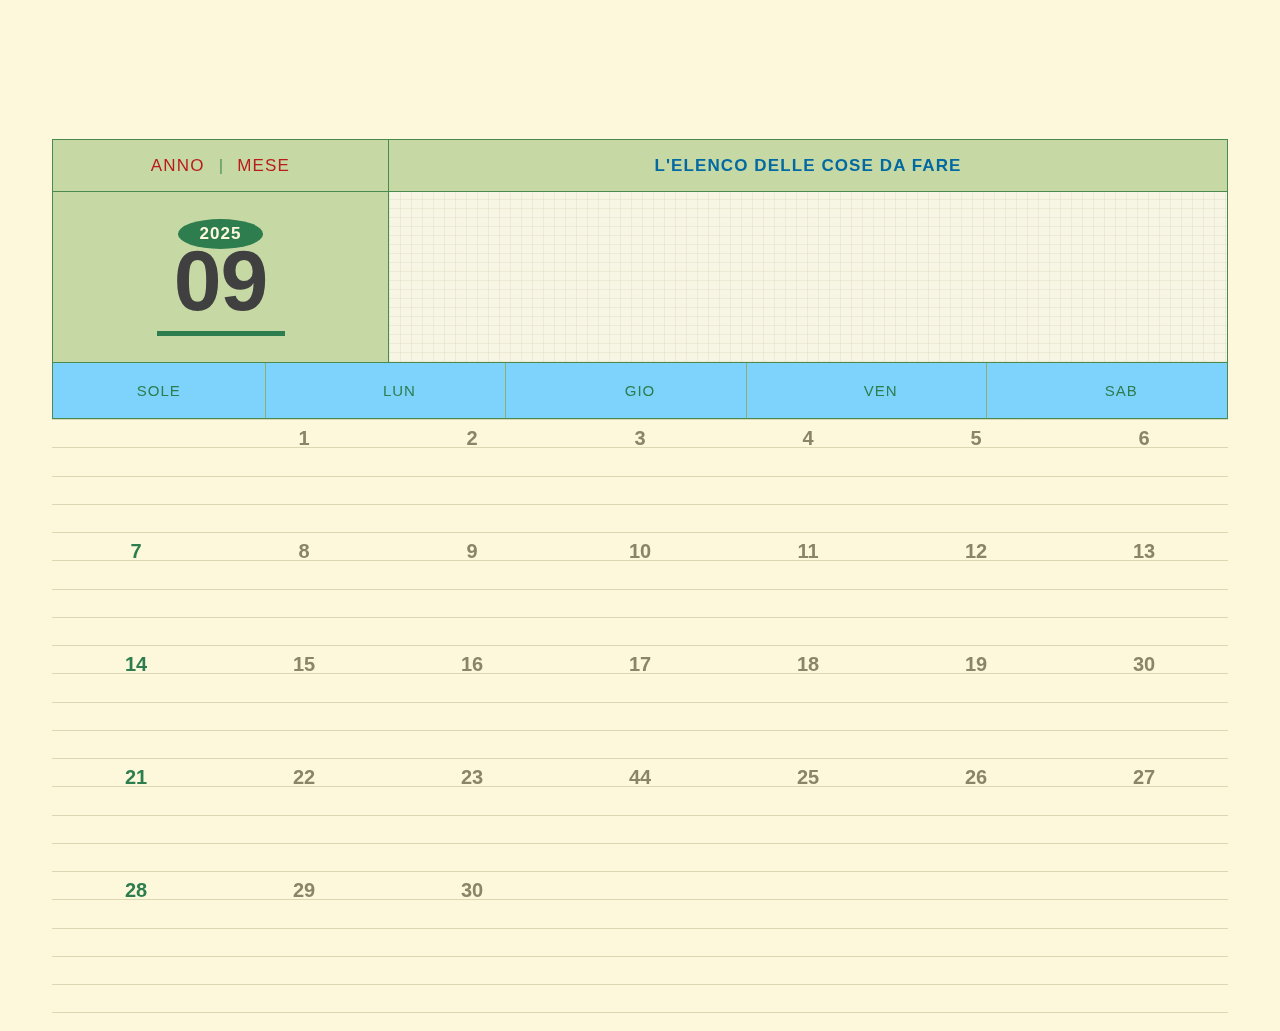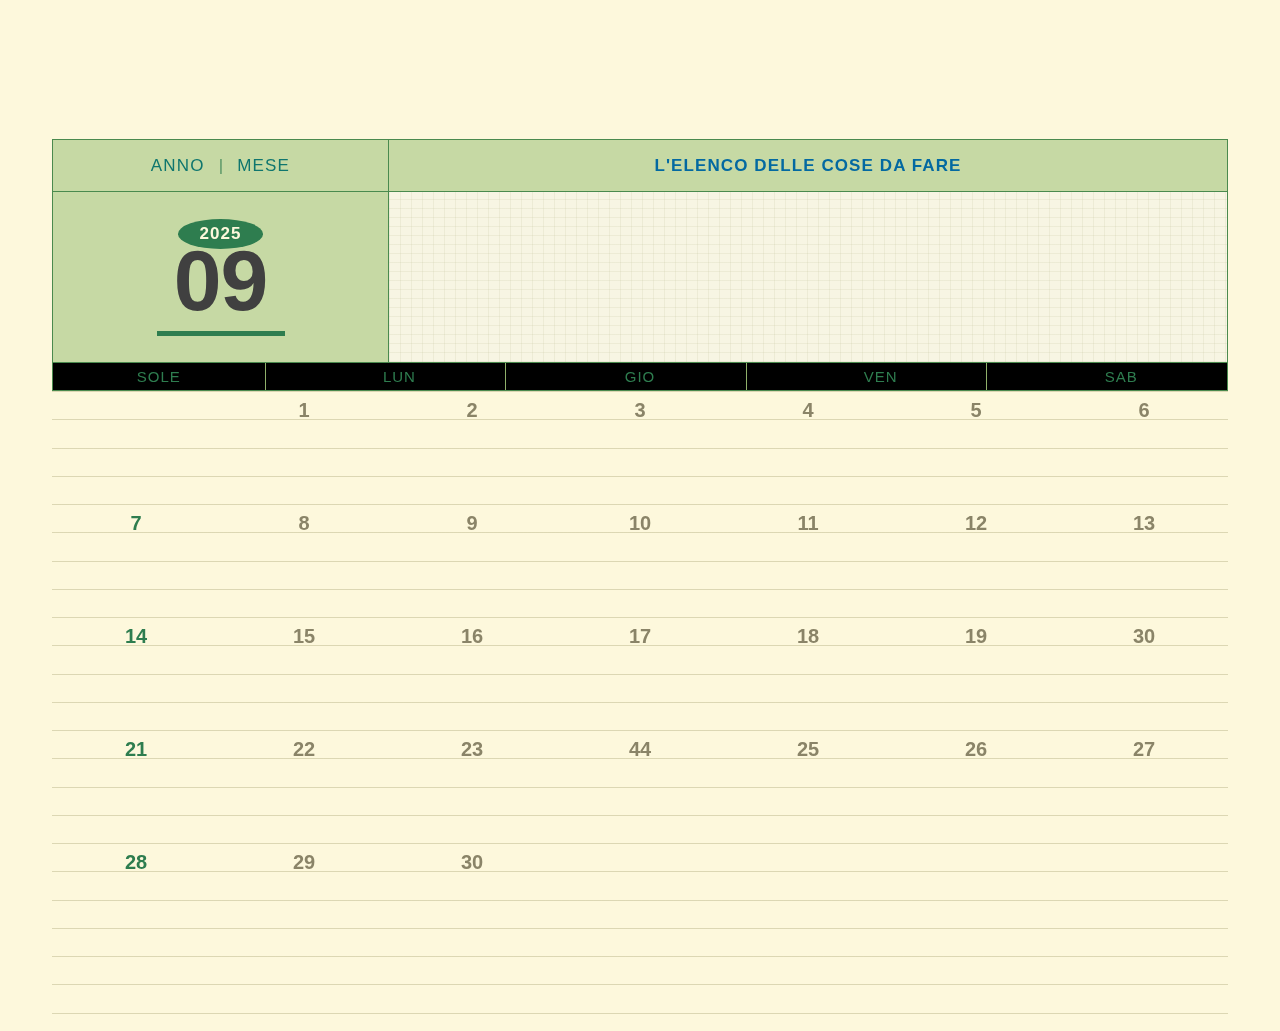--- a/index.html
+++ b/index.html
@@ -39,21 +39,21 @@
     width: 336px;
     background: #c6d9a4;
     display: flex;
     align-items: center;
     justify-content: center;
     gap: 14px;
     border-right: 1px solid #4a8a4e;
     box-sizing: border-box;
   }
   .top-left .lbl {
-    color: #0f766e;
+    color: #b91c1c;
     font-size: 17px;
     letter-spacing: 1.2px;
   }
   .top-left .sep {
     color: #2e7d4f;
     font-size: 17px;
     opacity: .75;
   }
   .top-right {
     flex: 1;
@@ -117,26 +117,26 @@
     flex: 1;
     background:
       repeating-linear-gradient(0deg, rgba(190,190,150,.18) 0px, rgba(190,190,150,.18) 1px, transparent 1px, transparent 9px),
       repeating-linear-gradient(90deg, rgba(190,190,150,.18) 0px, rgba(190,190,150,.18) 1px, transparent 1px, transparent 11px),
       #f7f5e3;
   }
 
   
   .week-row {
     display: flex;
-    height: 28px;
+    height: 56px;
     border-left: 1px solid #4a8a4e;
     border-right: 1px solid #4a8a4e;
     border-bottom: 1px solid #4a8a4e;
     box-sizing: border-box;
-    background: #000000;
+    background: #7dd3fc;
     gap: 28px;
   }
   .week-cell {
     flex: 1;
     display: flex;
     align-items: center;
     justify-content: center;
     color: #2e7d4f;
     font-size: 15px;
     letter-spacing: 1px;

